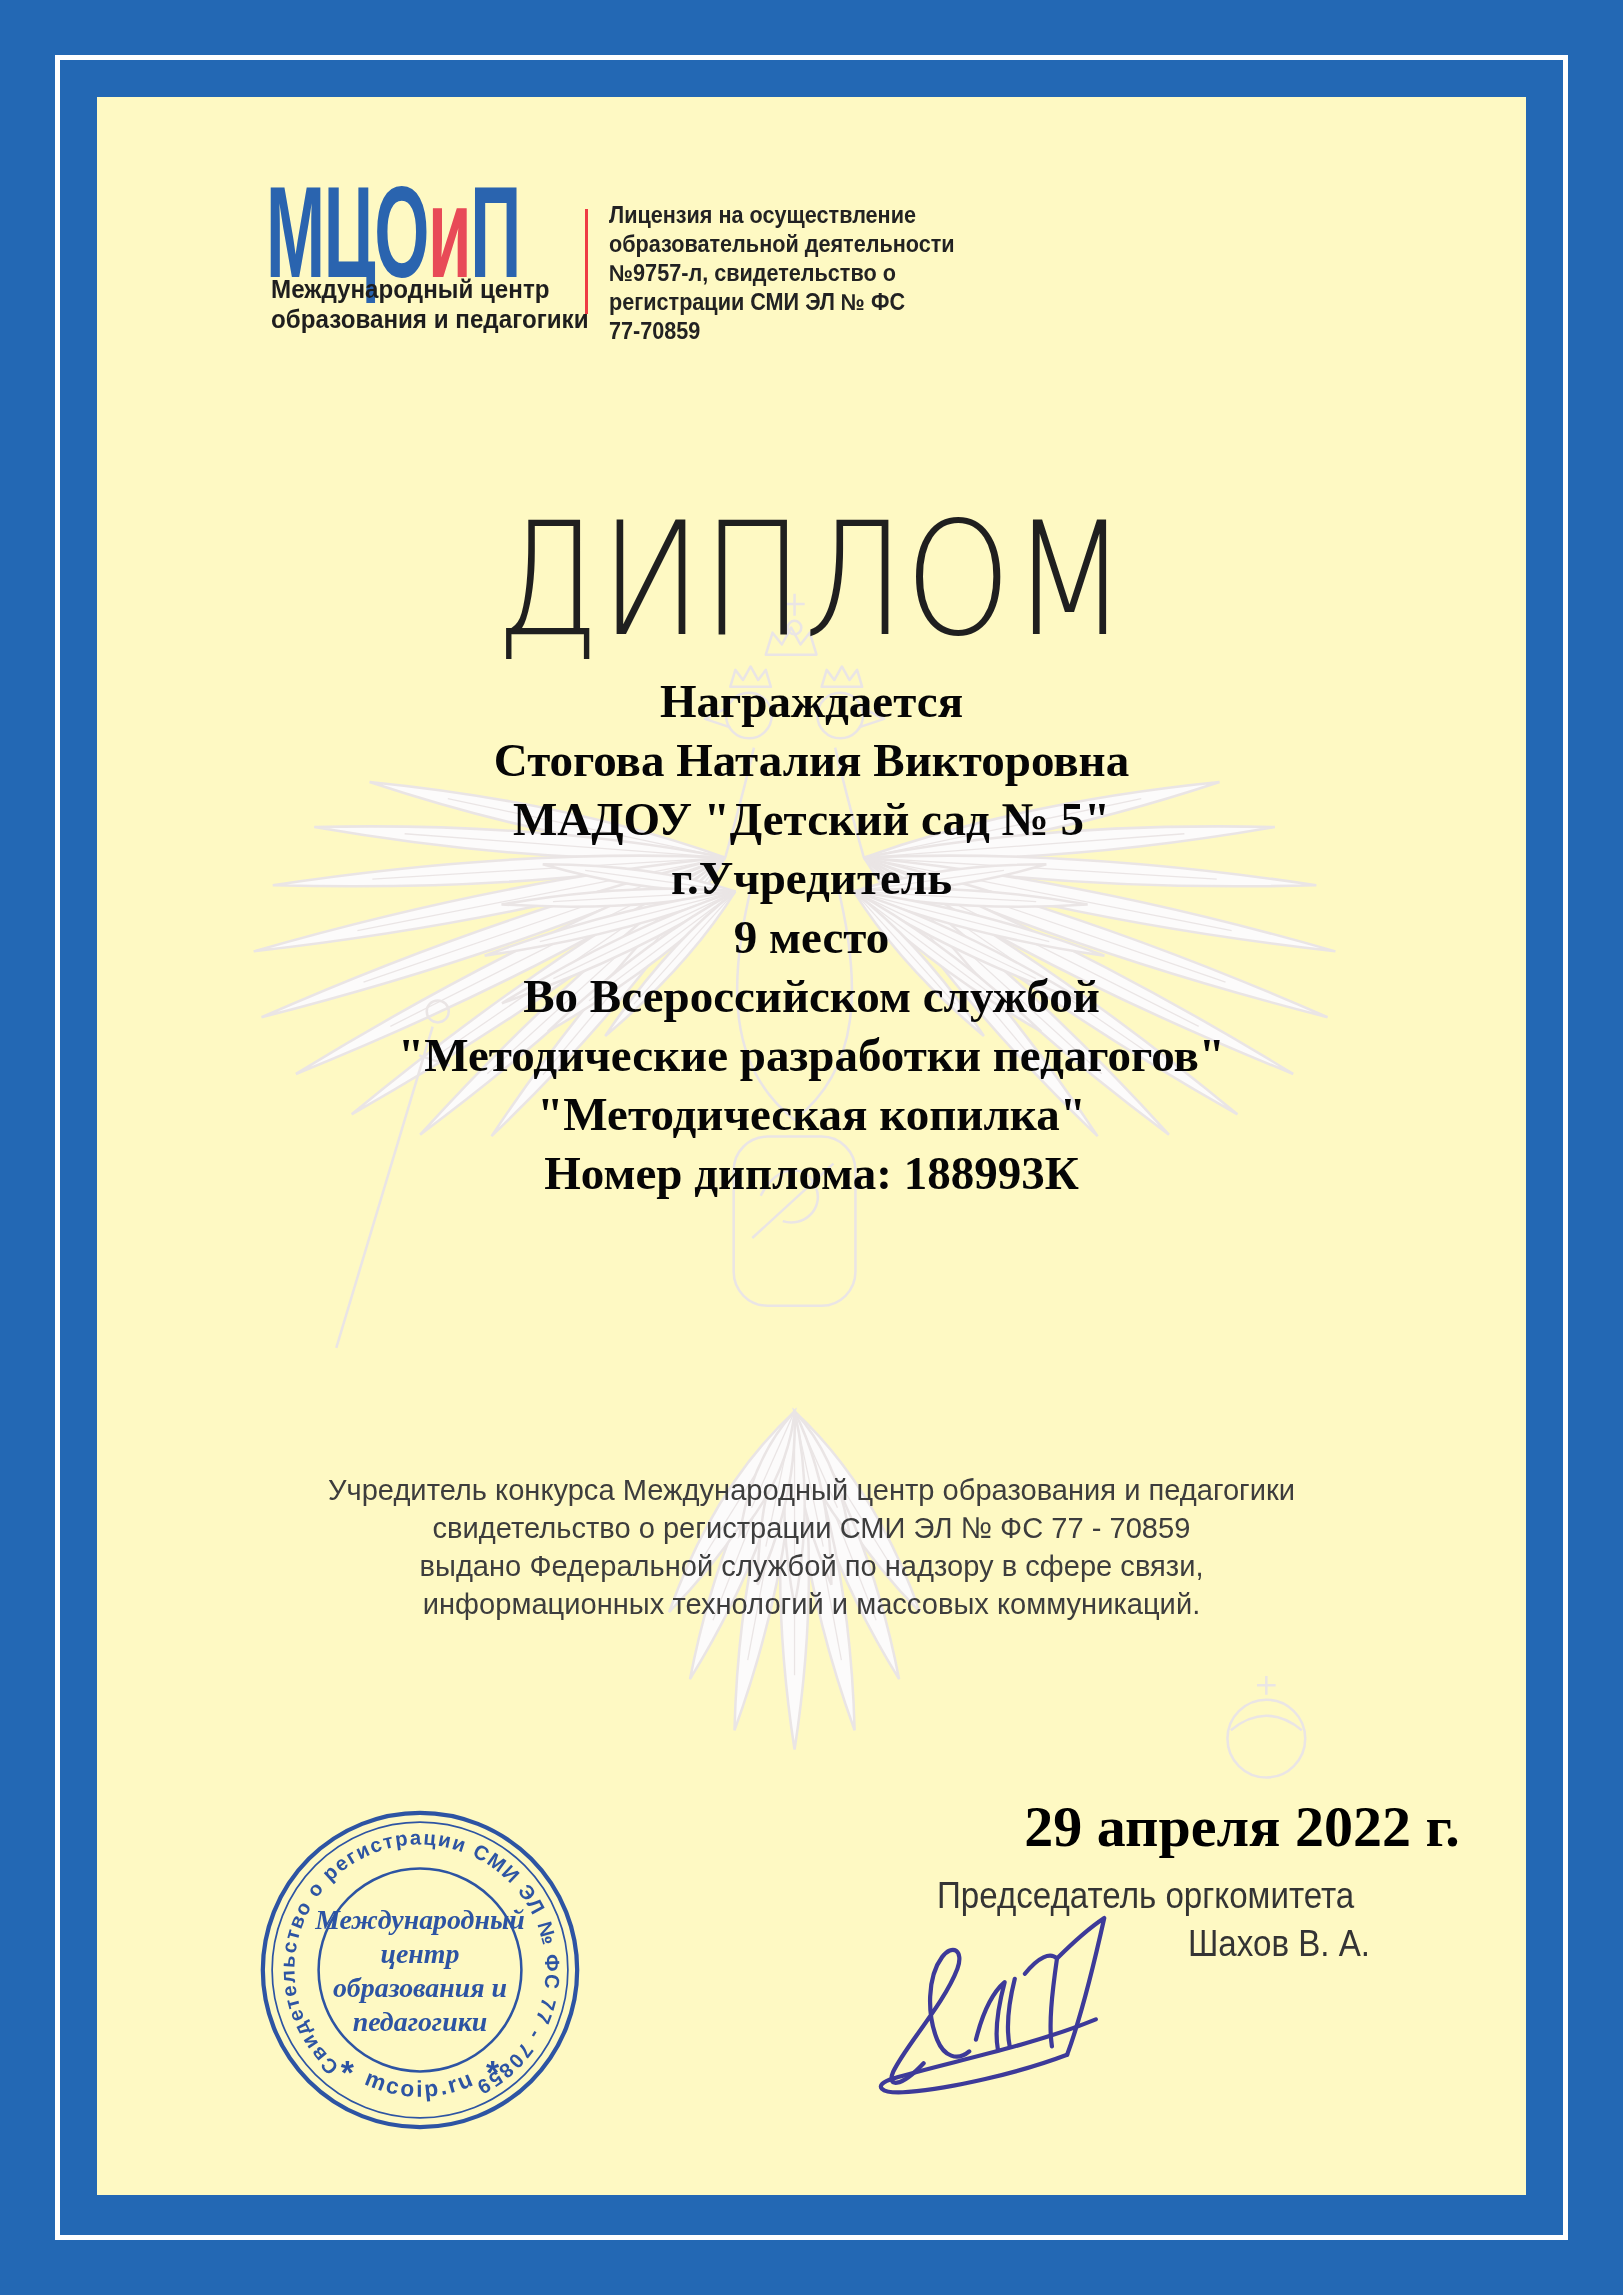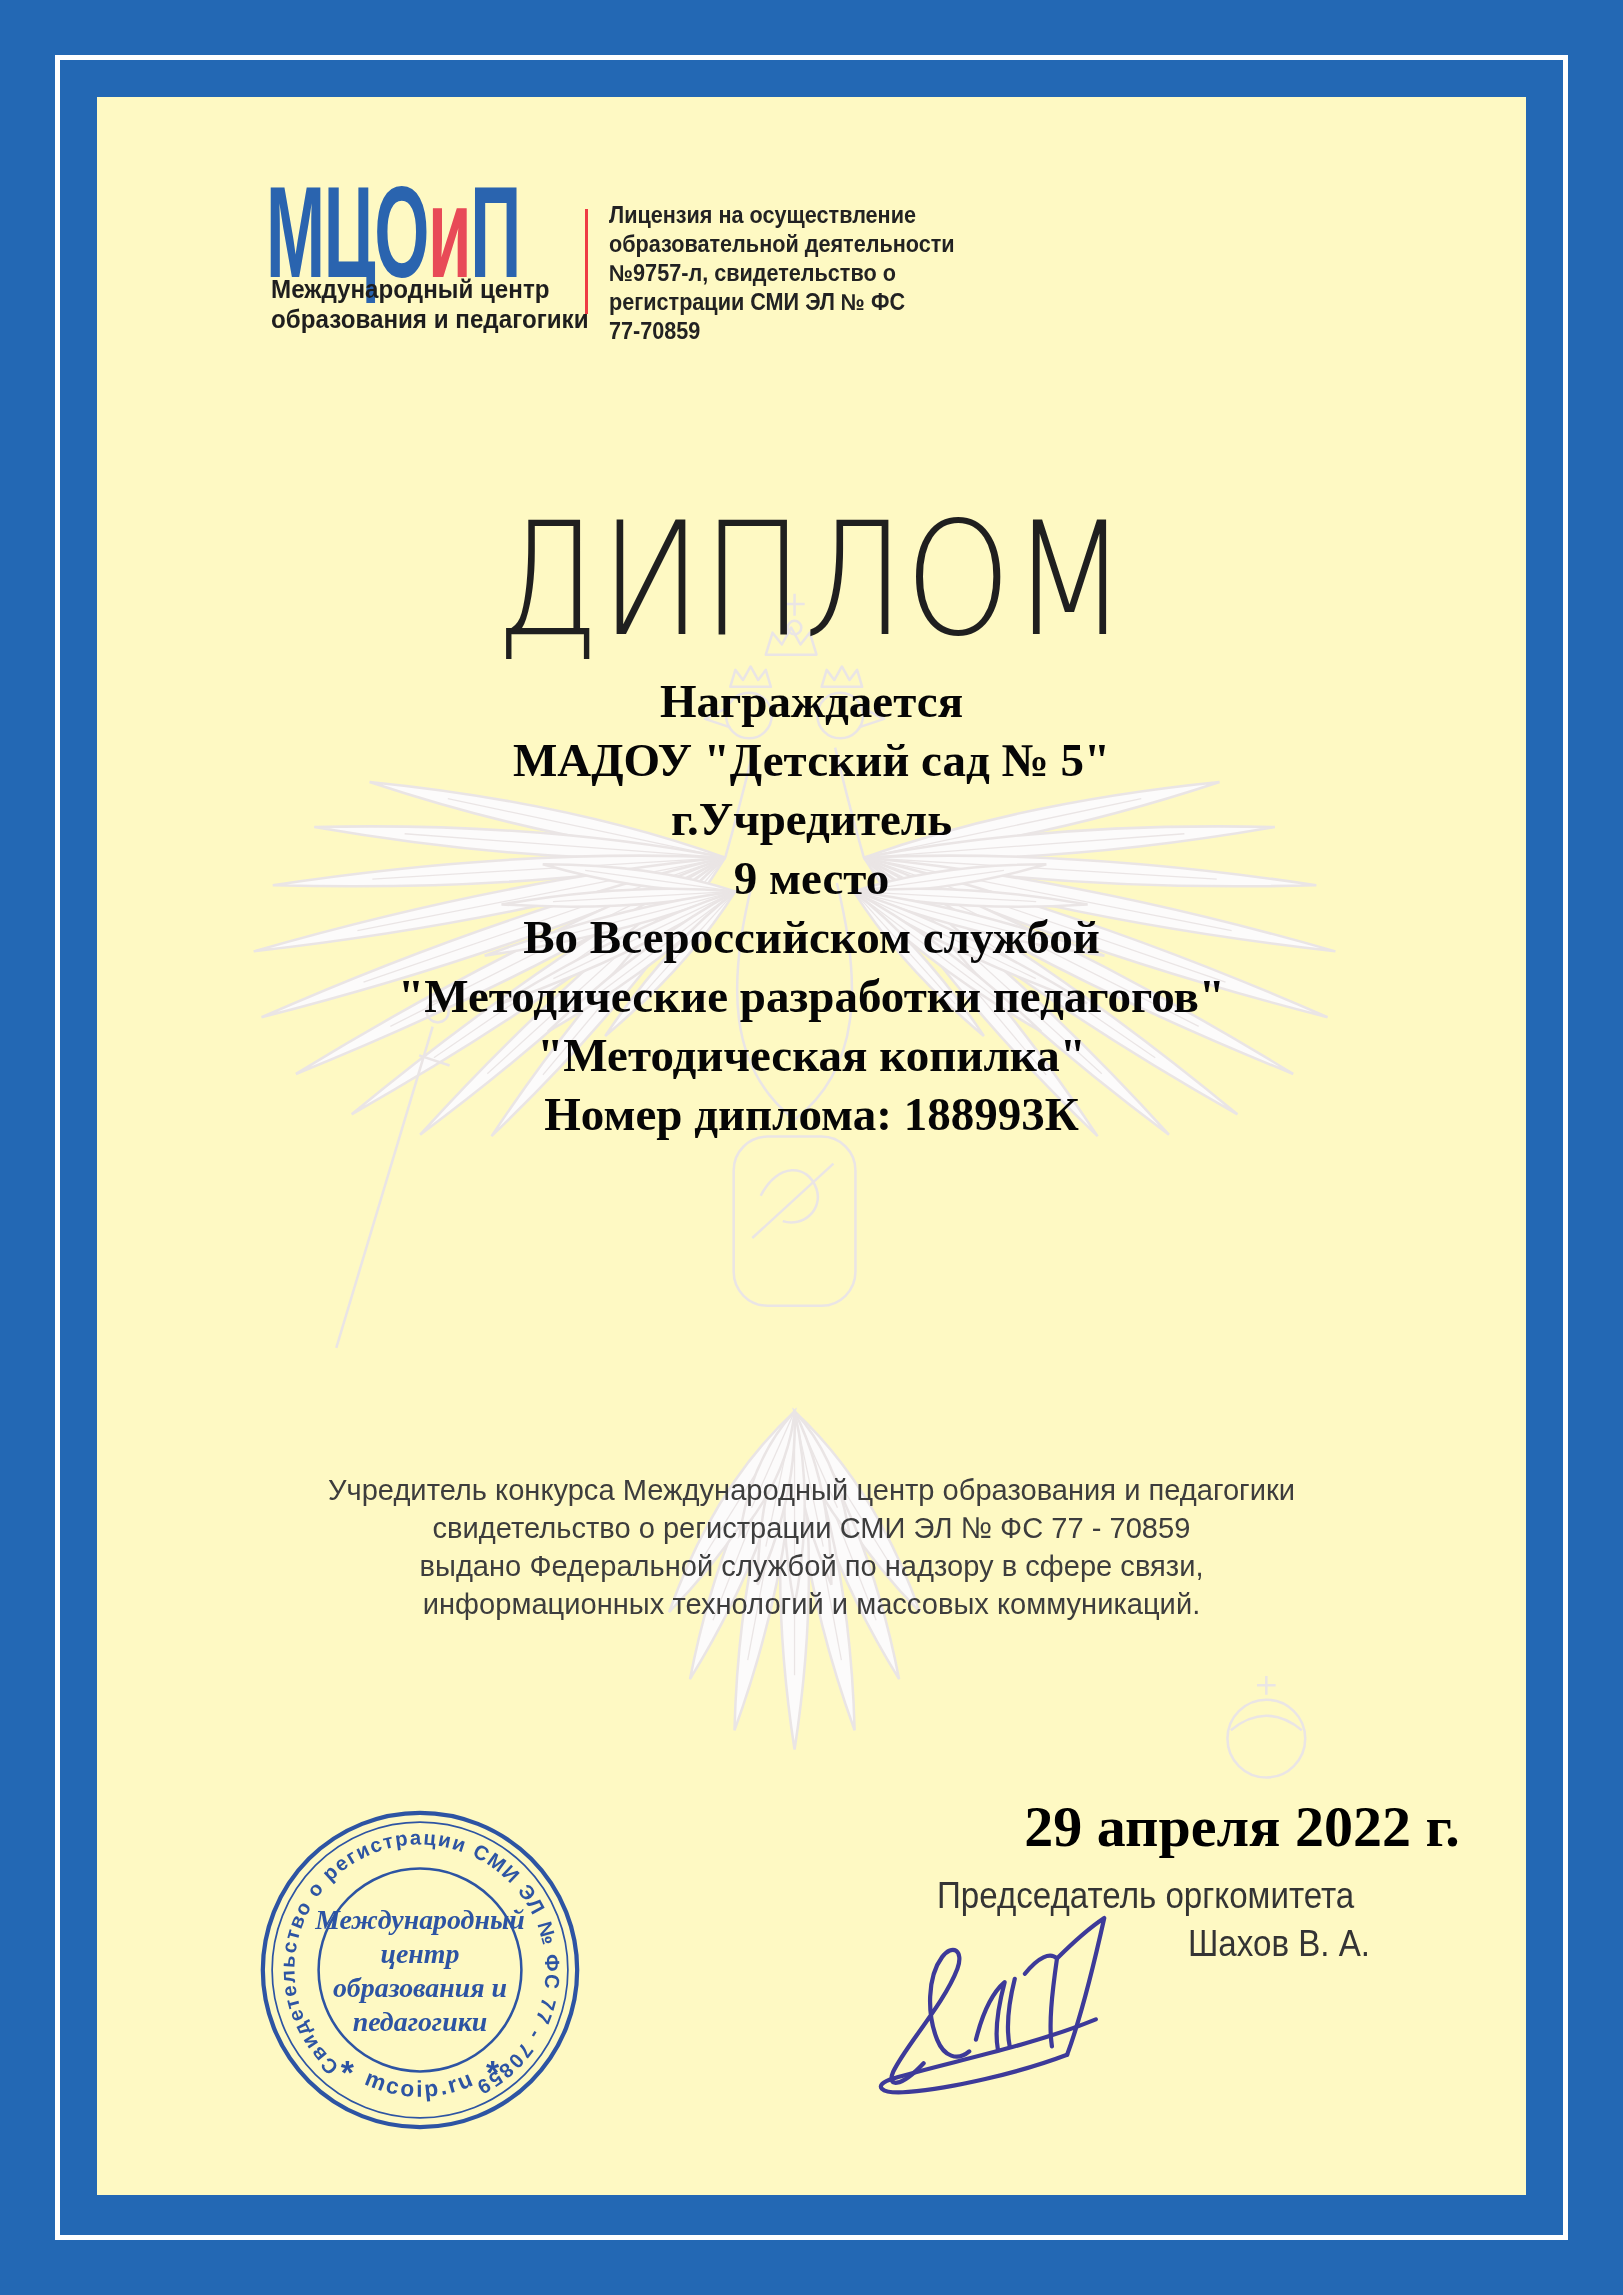--- a/index.html
+++ b/index.html
@@ -181,20 +181,21 @@
     <div>образовательной деятельности</div>
     <div>№9757-л, свидетельство о</div>
     <div>регистрации СМИ ЭЛ № ФС</div>
     <div>77-70859</div>
   </div>
 
   <div class="abs diploma-title">ДИПЛОМ</div>
 
   <div class="abs award">
     <div>Награждается</div>
+    <div>Стогова Наталия Викторовна</div>
     <div>МАДОУ "Детский сад № 5"</div>
     <div>г.Учредитель</div>
     <div>9 место</div>
     <div>Во Всероссийском службой</div>
     <div>"Методические разработки педагогов"</div>
     <div>"Методическая копилка"</div>
     <div>Номер диплома: 188993К</div>
   </div>
 
   <div class="abs founder">

